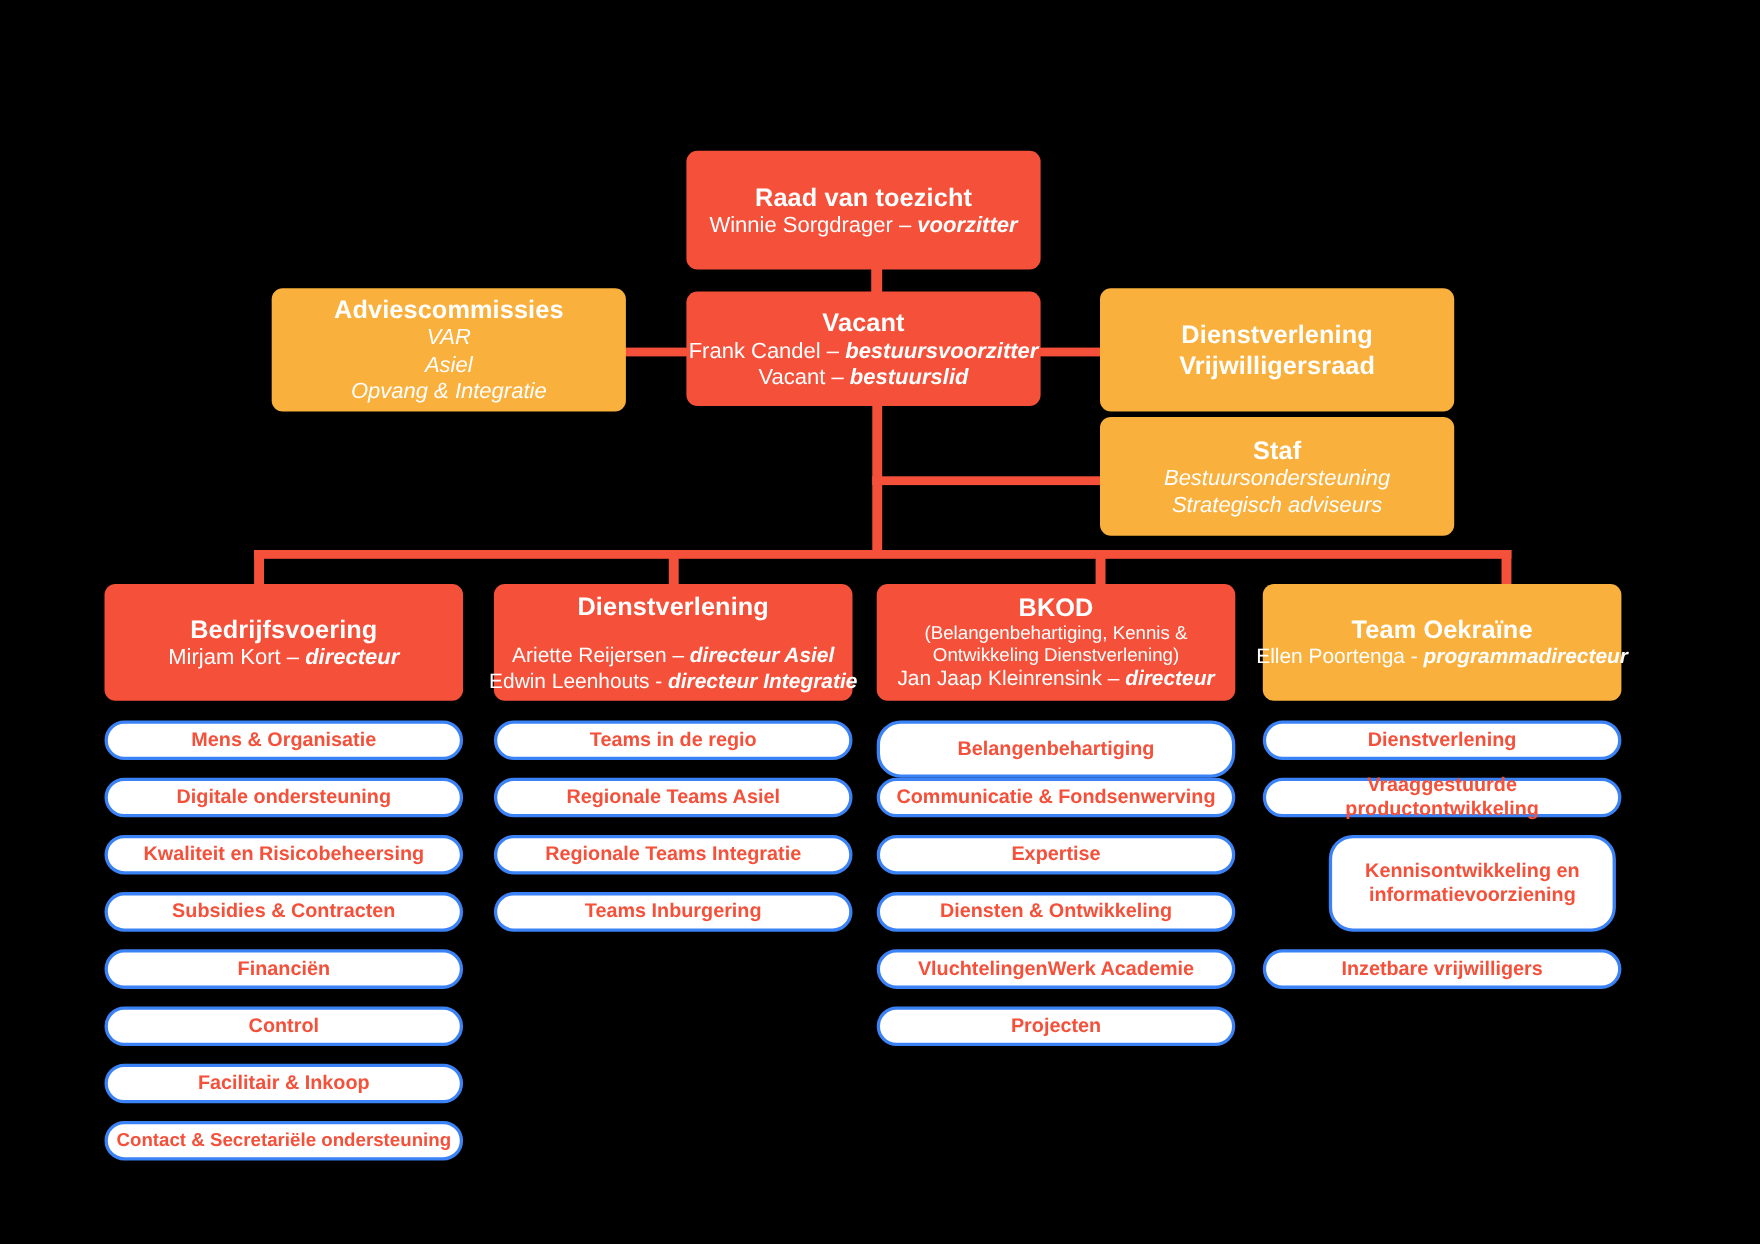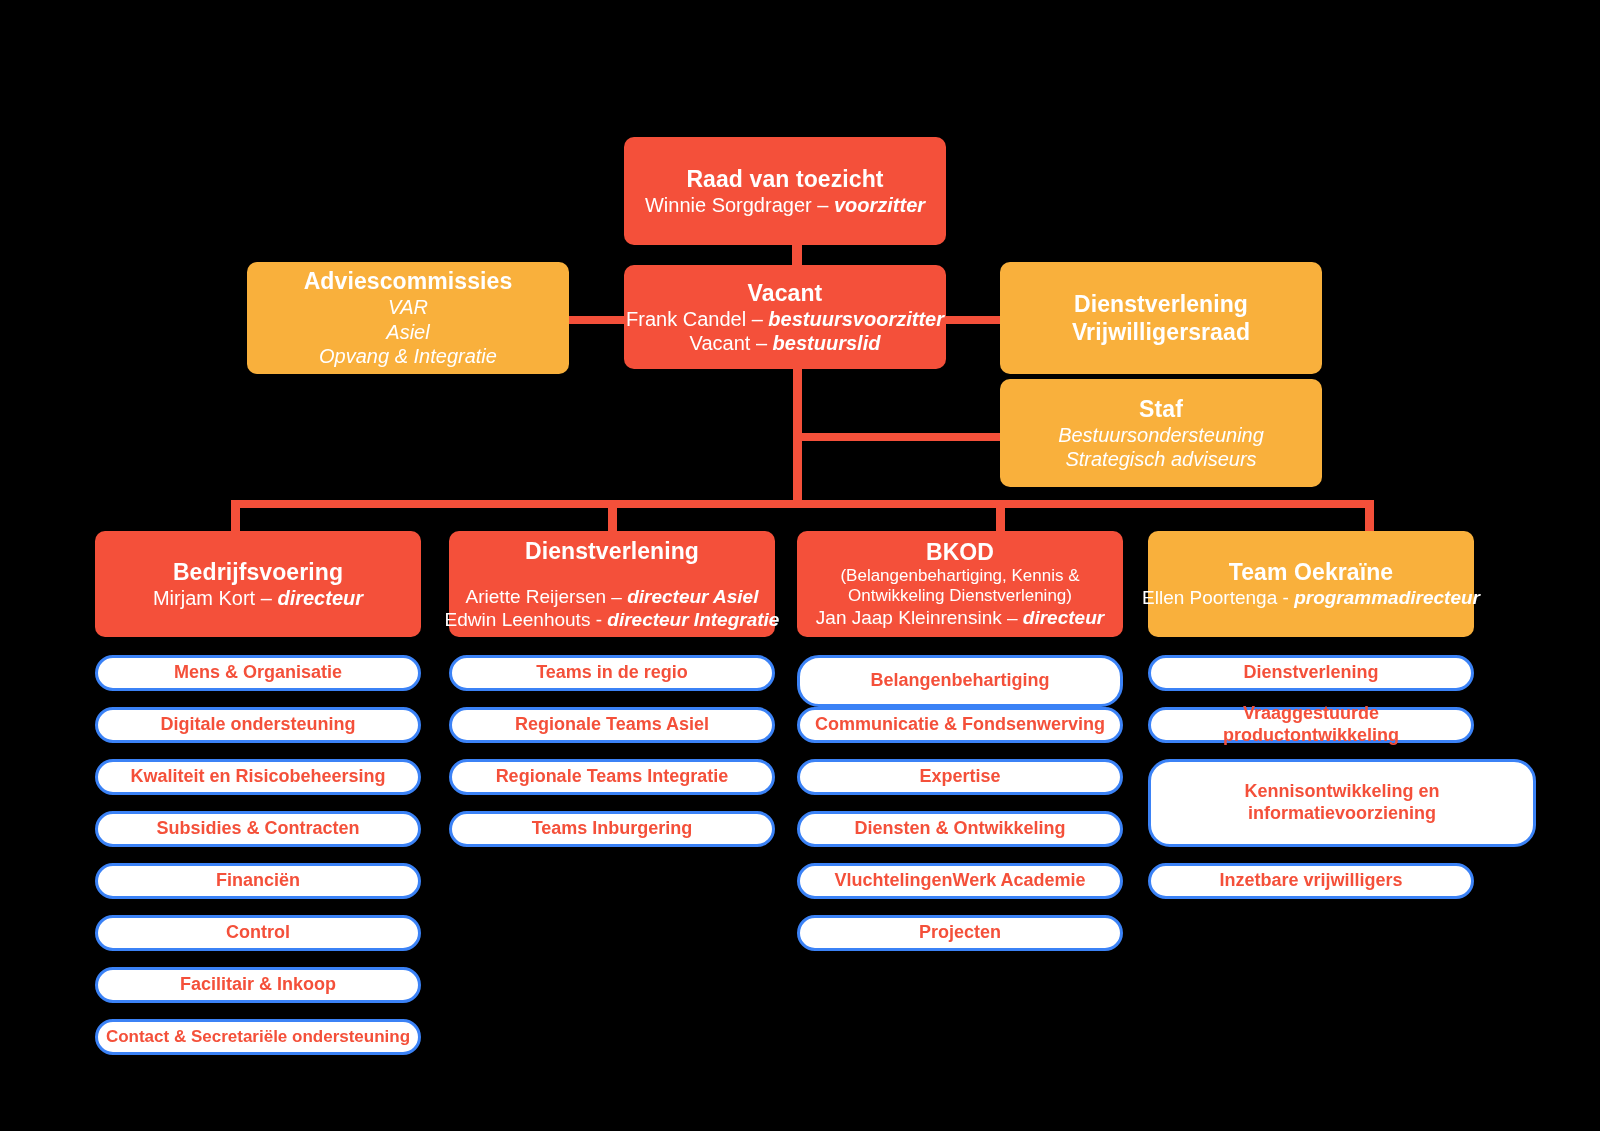--- a/index.html
+++ b/index.html
@@ -136,16 +136,16 @@
   <div class="pill" style="left:797px;top:811px;width:326px;height:36px;">Diensten &amp; Ontwikkeling</div>
   <div class="pill" style="left:797px;top:863px;width:326px;height:36px;">VluchtelingenWerk Academie</div>
   <div class="pill" style="left:797px;top:915px;width:326px;height:36px;">Projecten</div>
 
   <div class="box orange" style="left:1148px;top:531px;width:326px;height:106px;">
     <div class="ttl">Team Oekraïne</div>
     <div class="nm" style="font-size:19px;"><span>Ellen Poortenga</span><span> - </span><i>programmadirecteur</i></div>
   </div>
   <div class="pill" style="left:1148px;top:655px;width:326px;height:36px;">Dienstverlening</div>
   <div class="pill" style="left:1148px;top:707px;width:326px;height:36px;">Vraaggestuurde productontwikkeling</div>
-  <div class="pill" style="left:1148px;top:759px;width:388px;height:88px;padding:0 28px;">Kennisontwikkeling en informatievoorziening</div>
+  <div class="pill" style="left:1208px;top:759px;width:261px;height:88px;padding:0 28px;">Kennisontwikkeling en informatievoorziening</div>
   <div class="pill" style="left:1148px;top:863px;width:326px;height:36px;">Inzetbare vrijwilligers</div>
 
 </div>
 
 </body></html>

